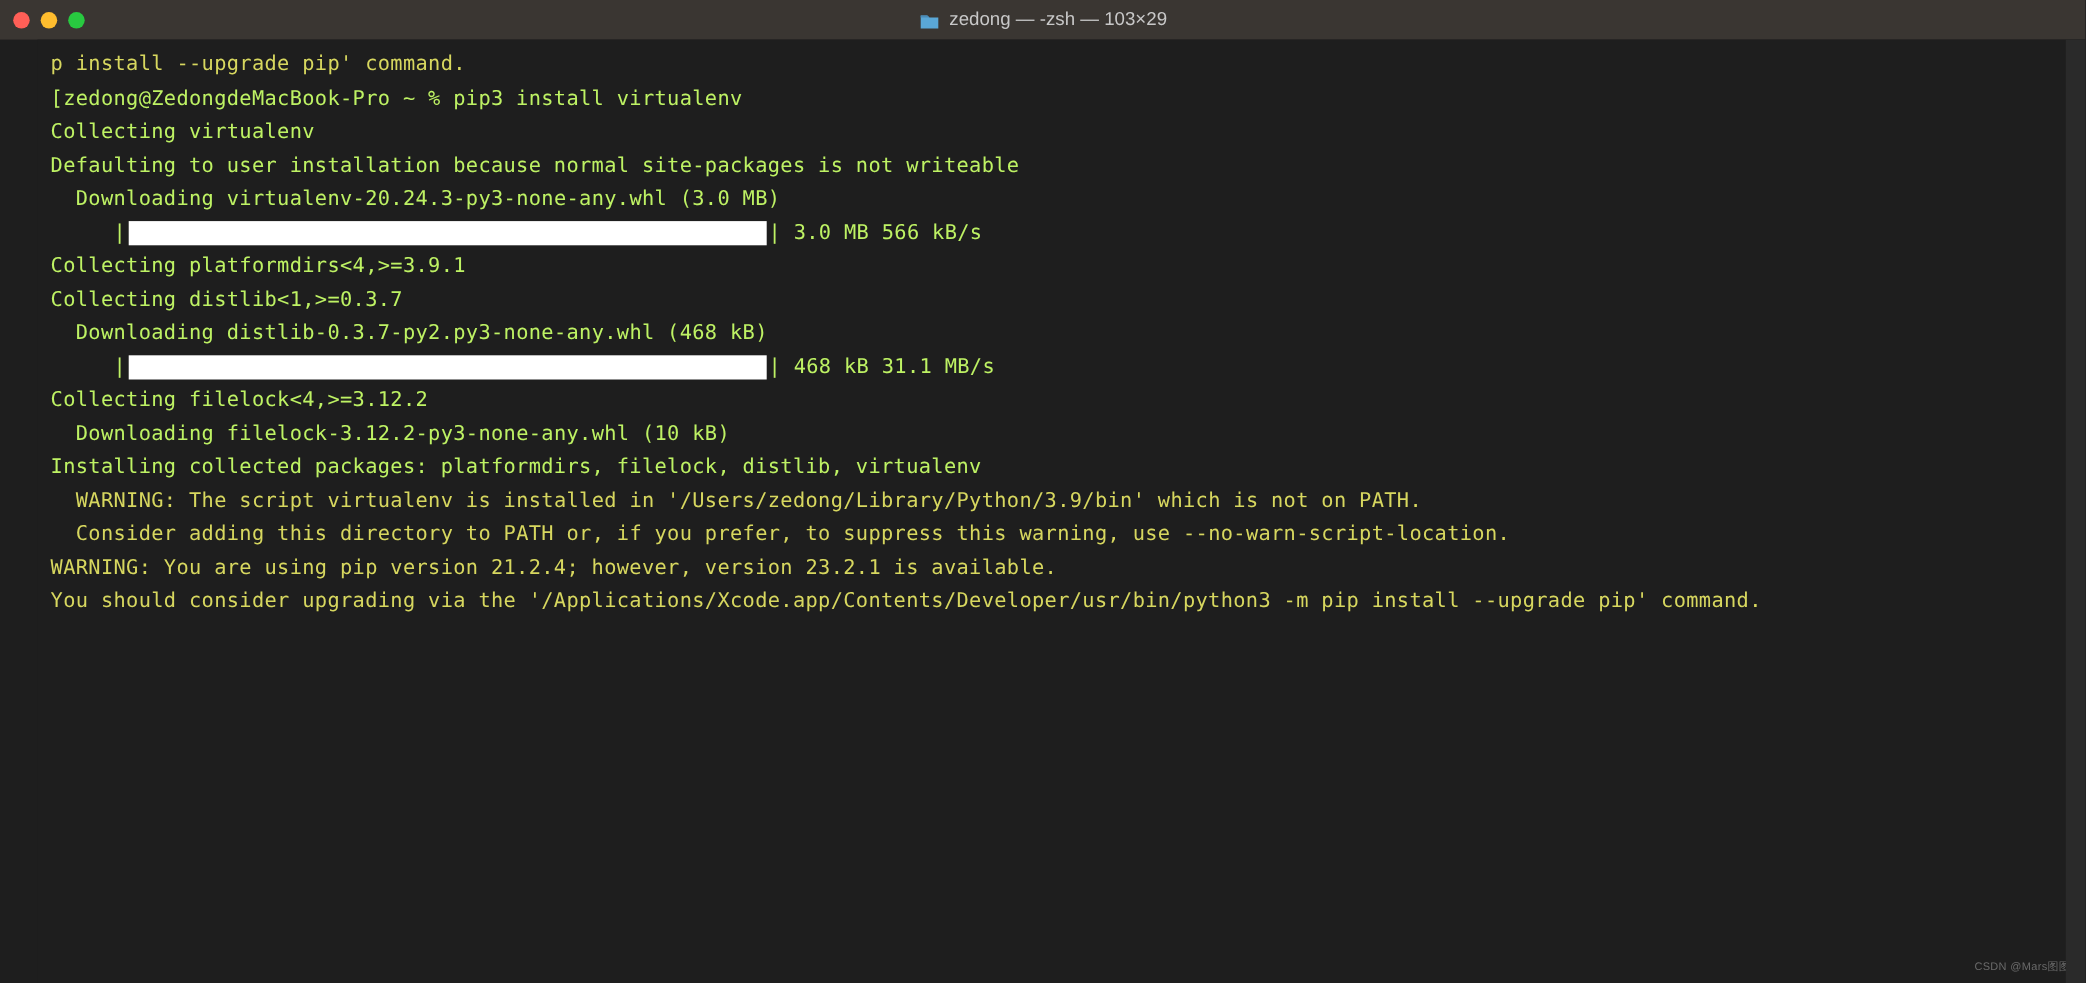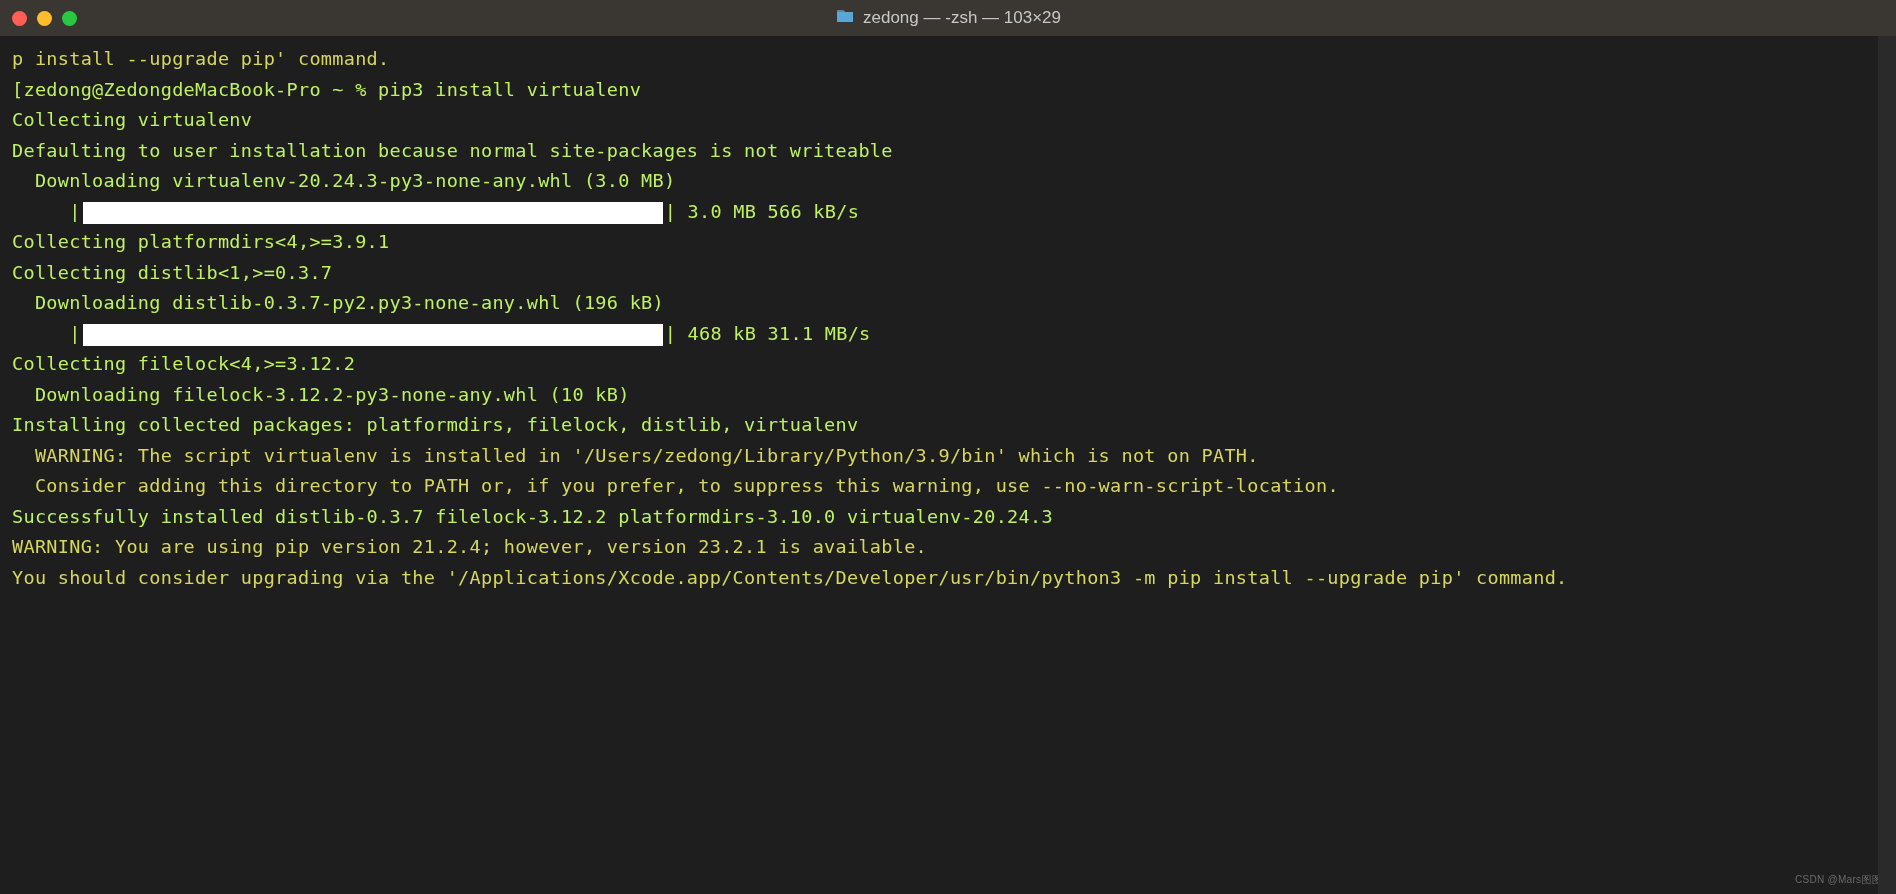--- a/index.html
+++ b/index.html
@@ -40,21 +40,21 @@
       border-radius: 50%;
     }
     .tl-close { background: #ff5f57; }
     .tl-minimize { background: #ffbd2e; }
     .tl-maximize { background: #28c940; }
     .title {
       position: absolute;
       left: 50%;
       transform: translateX(-50%);
       display: flex;
-      align-items: flex-start;
+      align-items: flex-end;
       gap: 8px;
       color: #c8c8c8;
       font-size: 17px;
       font-family: -apple-system, BlinkMacSystemFont, 'Helvetica Neue', sans-serif;
       font-weight: 500;
     }
     .folder-icon {
       width: 20px;
       height: 16px;
       display: inline-block;
@@ -62,20 +62,21 @@
     .terminal-body {
       flex: 1;
       background: #1e1e1e;
       padding: 8px 12px;
       font-size: 18.5px;
       line-height: 1.65;
       color: #e8e8e8;
       overflow: hidden;
       letter-spacing: 0.3px;
       position: relative;
+      margin-left: 34px;
     }
     .term-line {
       white-space: pre-wrap;
       word-break: break-all;
     }
     .yellow { color: #d7d75f; }
     .white { color: #bef264; }
     .progress-bar {
       display: inline-block;
       width: 580px;
@@ -124,27 +125,26 @@
 
   <div class="terminal-body" id="terminal-body">
     <div class="term-line yellow">p install --upgrade pip' command.</div>
       <div class="term-line white">[zedong@ZedongdeMacBook-Pro ~ % pip3 install virtualenv</div>
       <div class="term-line white">Collecting virtualenv</div>
       <div class="term-line white">Defaulting to user installation because normal site-packages is not writeable</div>
       <div class="term-line white">  Downloading virtualenv-20.24.3-py3-none-any.whl (3.0 MB)</div>
       <div class="term-line white"><span>     |</span><span class="progress-bar"></span><span>| 3.0 MB 566 kB/s</span></div>
       <div class="term-line white">Collecting platformdirs&lt;4,&gt;=3.9.1</div>
       <div class="term-line white">Collecting distlib&lt;1,&gt;=0.3.7</div>
-      <div class="term-line white">  Downloading distlib-0.3.7-py2.py3-none-any.whl (196 kB)</div>
+      <div class="term-line white">  Downloading distlib-0.3.7-py2.py3-none-any.whl (468 kB)</div>
       <div class="term-line white"><span>     |</span><span class="progress-bar"></span><span>| 468 kB 31.1 MB/s</span></div>
       <div class="term-line white">Collecting filelock&lt;4,&gt;=3.12.2</div>
       <div class="term-line white">  Downloading filelock-3.12.2-py3-none-any.whl (10 kB)</div>
       <div class="term-line white">Installing collected packages: platformdirs, filelock, distlib, virtualenv</div>
       <div class="term-line yellow">  WARNING: The script virtualenv is installed in '/Users/zedong/Library/Python/3.9/bin' which is not on PATH.</div>
       <div class="term-line yellow">  Consider adding this directory to PATH or, if you prefer, to suppress this warning, use --no-warn-script-location.</div>
-      <div class="term-line white">Successfully installed distlib-0.3.7 filelock-3.12.2 platformdirs-3.10.0 virtualenv-20.24.3</div>
       <div class="term-line yellow">WARNING: You are using pip version 21.2.4; however, version 23.2.1 is available.</div>
       <div class="term-line yellow">You should consider upgrading via the '/Applications/Xcode.app/Contents/Developer/usr/bin/python3 -m pip install --upgrade pip' command.</div>
       <div class="watermark">CSDN @Mars图图</div>
   </div>
 
   <div class="scrollbar-track"></div>
 </div>
 
 </body></html>

